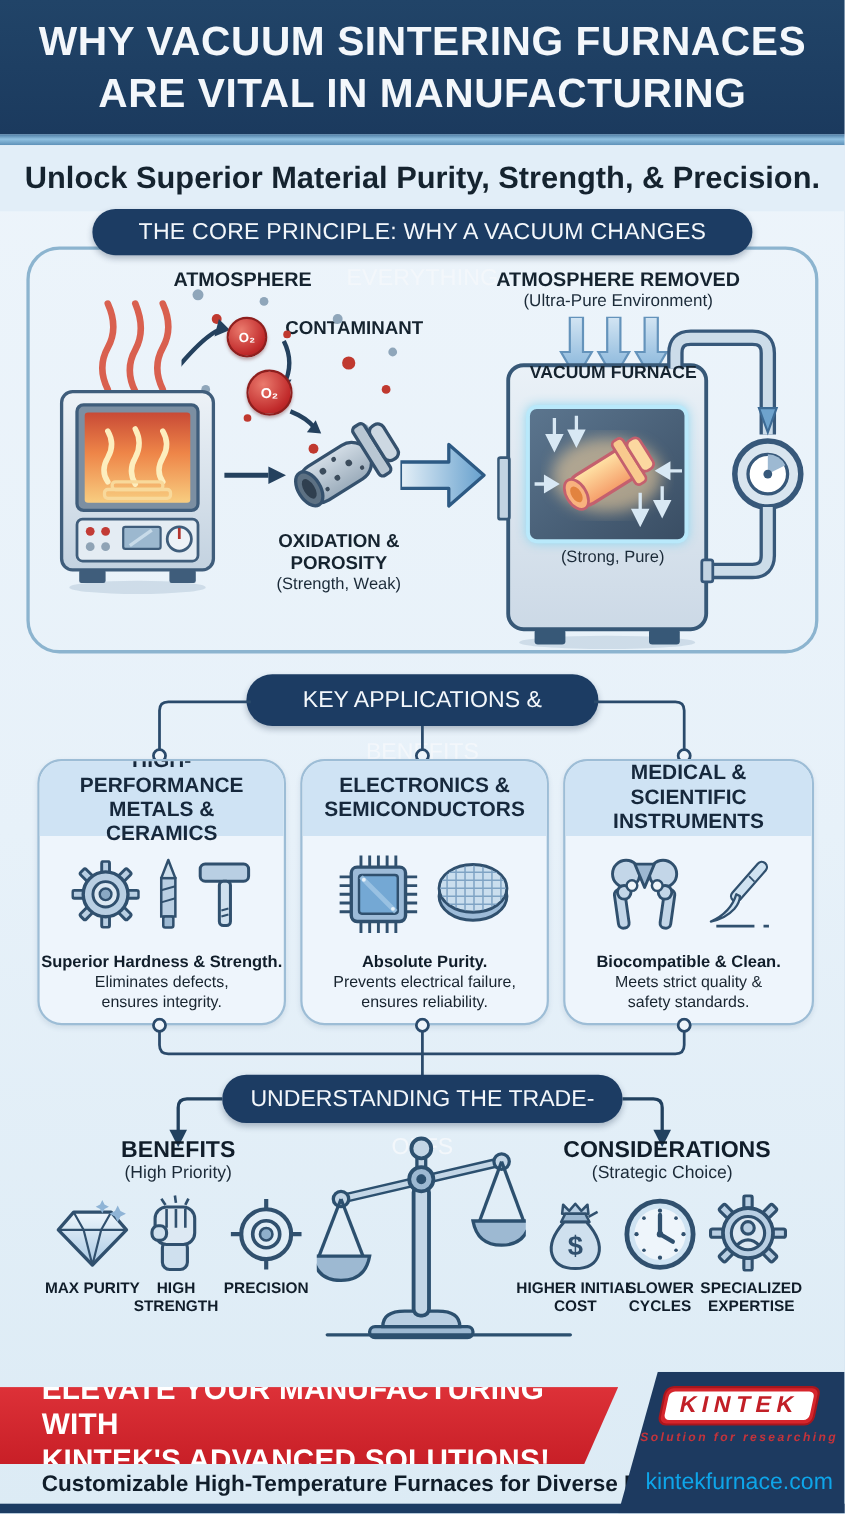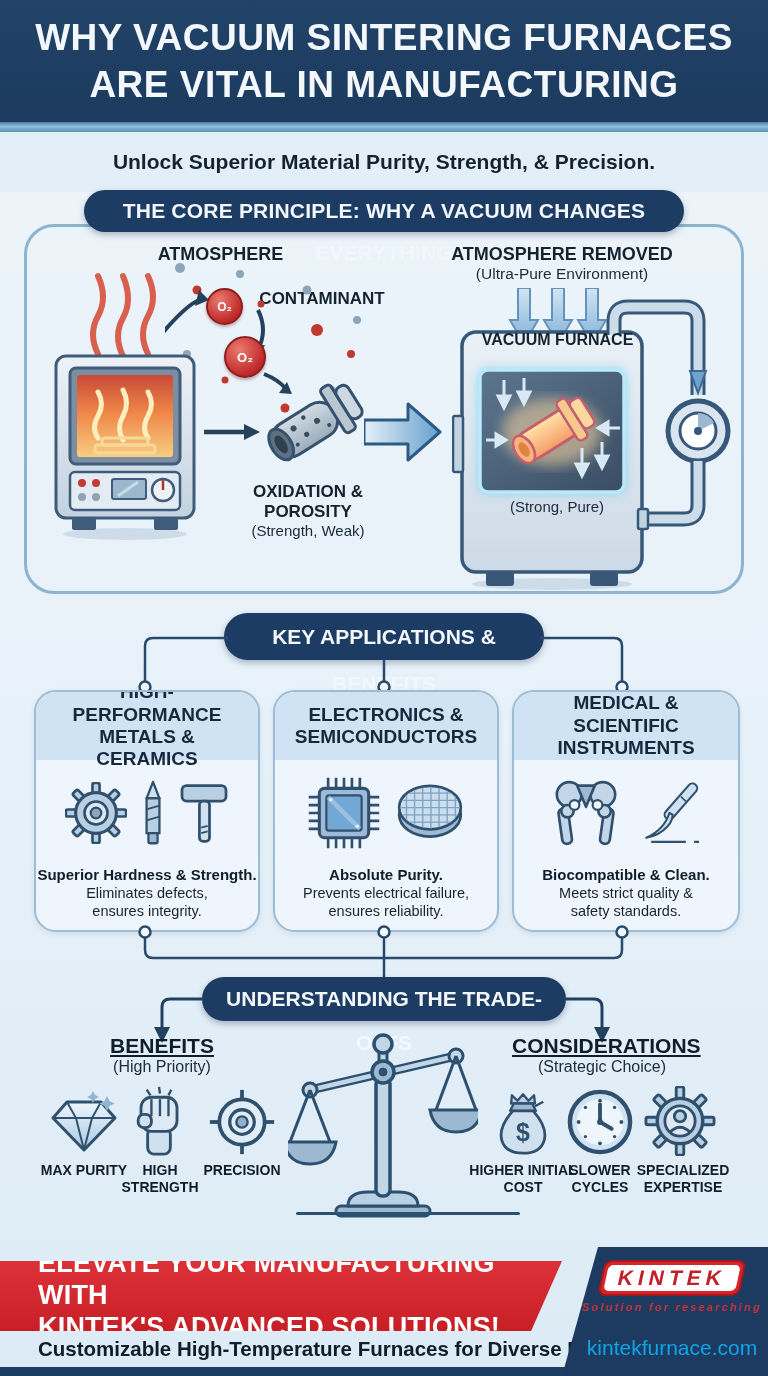--- a/index.html
+++ b/index.html
@@ -11,24 +11,24 @@
 
   
   .hdr{left:0;top:0;width:768px;height:122px;background:linear-gradient(180deg,#214468,#1b3a5e);
        display:flex;flex-direction:column;justify-content:center;}
   .hdr h1{margin:0;color:#f3f7fb;font-size:37px;font-weight:800;letter-spacing:.5px;
           line-height:1.28;text-align:center;}
   .divider{left:0;top:122px;width:768px;height:10px;
            background:linear-gradient(180deg,#4d7ba3,#8fc0e0 45%,#5d90b8);}
   .subbar{left:0;top:132px;width:768px;height:60px;background:#e2eef8;
           display:flex;align-items:center;justify-content:center;}
-  .subbar div{color:#15232f;font-size:21px;font-weight:700;}
+  .subbar div{color:#15232f;font-size:28px;font-weight:700;}
 
   
-  .pill{background:#1c3c63;color:#f3f7fb;font-weight:700;border-radius:26px;
+  .pill{background:#1c3c63;color:#f3f7fb;font-weight:400;border-radius:26px;
         text-align:center;box-shadow:0 3px 6px rgba(20,40,70,.3);}
 
   
   .core-border{left:24px;top:224px;width:714px;height:364px;border:3px solid #8cb4cf;border-radius:30px;}
   .core-pill{left:84px;top:190px;width:600px;height:42px;line-height:42px;font-size:21px;letter-spacing:.2px;}
   .lbl-b{font-weight:800;color:#15232f;}
   .note{font-weight:400;color:#1b2a38;}
 
   .molecule{border-radius:50%;background:radial-gradient(circle at 35% 30%,#ea7a6d,#c0292a 70%,#941c1c);
             border:2px solid #8e1f1e;color:#fff;font-weight:800;display:flex;align-items:center;justify-content:center;
@@ -39,21 +39,21 @@
         overflow:hidden;box-shadow:0 2px 5px rgba(60,90,120,.12);}
   .card-head{height:64px;background:#cfe3f4;display:flex;align-items:center;justify-content:center;
              padding:2px 10px;font-size:19px;font-weight:800;color:#16283c;text-align:center;line-height:1.18;}
   .card-icons{height:106px;display:flex;align-items:center;justify-content:center;gap:14px;}
   .card-hl{font-size:15px;font-weight:800;color:#101d2a;text-align:center;white-space:nowrap;}
   .card-desc{font-size:14.5px;color:#18242f;text-align:center;line-height:1.22;margin-top:2px;padding:0 24px;}
 
   .apps-pill{left:224px;top:613px;width:320px;height:47px;line-height:47px;font-size:21px;}
   .trade-pill{left:202px;top:977px;width:364px;height:44px;line-height:44px;font-size:21px;}
 
-  .side-title{font-size:21px;font-weight:800;color:#101d2a;text-decoration:underline;}
+  .side-title{font-size:21px;font-weight:800;color:#101d2a;}
   .side-sub{font-size:16px;color:#1b2a38;}
   .ti-label{font-size:14px;font-weight:800;color:#101d2a;line-height:1.18;text-align:center;}
 
   
   .cta{left:0;top:1261px;width:562px;height:70px;background:linear-gradient(180deg,#dd3138,#c81f27);
        clip-path:polygon(0 0,100% 0,94.5% 100%,0 100%);display:flex;flex-direction:column;justify-content:center;}
   .cta div{color:#fff;font-weight:800;font-size:27px;line-height:1.18;padding-left:38px;letter-spacing:.2px;}
   .tagline{left:38px;top:1337px;font-size:20.5px;font-weight:700;color:#101d2a;}
   .bstrip{left:0;top:1367px;width:768px;height:9px;background:#1c3c63;}
   .brand{right:0;top:1247px;width:206px;height:129px;background:#1d3a60;

